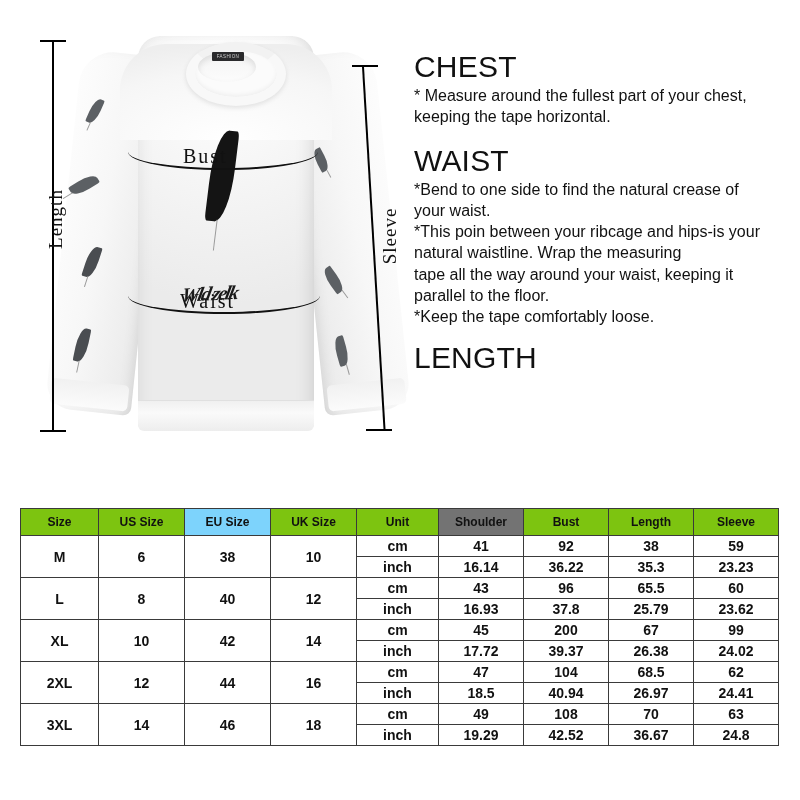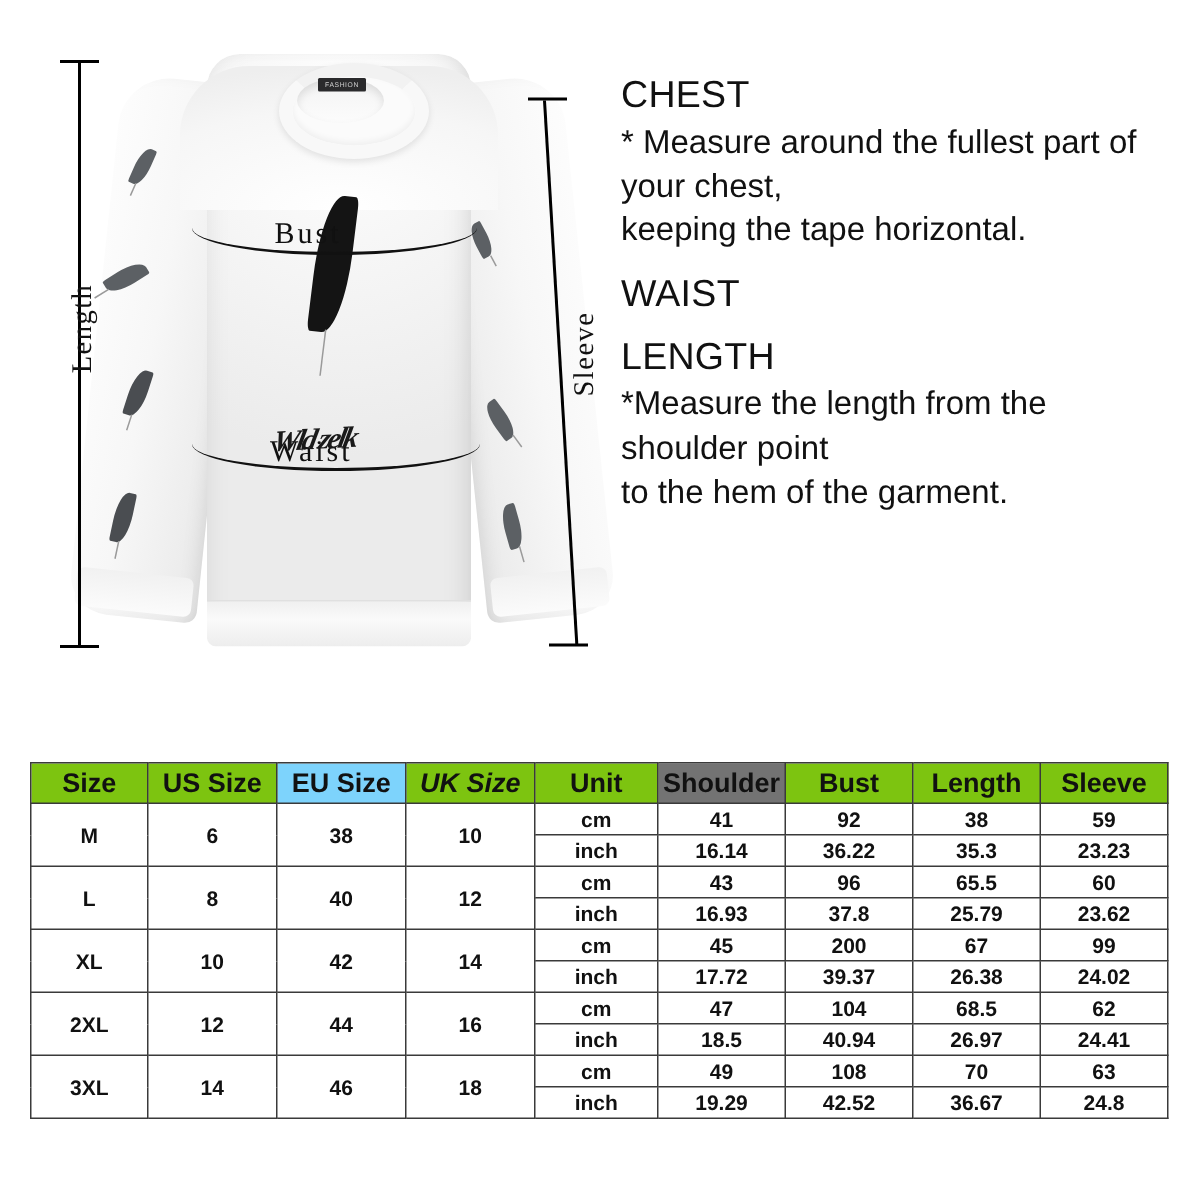--- a/index.html
+++ b/index.html
@@ -222,29 +222,29 @@
     white-space: nowrap;
   }
 
   
   #instructions {
     position: absolute;
     left: 414px; top: 50px;
     width: 374px;
   }
   .instr-heading {
-    font-size: 25px;
+    font-size: 30px;
     font-weight: 400;
     letter-spacing: .2px;
     color: #111111;
     margin: 0 0 2px 0;
     line-height: 1.1;
   }
   .instr-body {
-    font-size: 22px;
+    font-size: 16px;
     line-height: 1.33;
     color: #111111;
     margin: 0;
     white-space: pre-line;
   }
   .instr-block { margin-bottom: 16px; }
   #instr-waist { margin-bottom: 14px; }
 
   
   #size-table-wrap {
@@ -263,21 +263,21 @@
   #size-table th, #size-table td {
     border: 1.4px solid #3a3a3a;
     text-align: center;
     padding: 0;
     height: 20px;
   }
   #size-table thead th {
     background: #7dc410;
     color: #111111;
     height: 26px;
-    font-size: 18px;
+    font-size: 12px;
   }
   #size-table td.size-cell,
   #size-table td.num-cell {
     font-size: 14px;
   }
   .col-size  { width: 78px; }
   .col-us    { width: 86px; }
   .col-eu    { width: 86px; }
   .col-uk    { width: 86px; }
   .col-unit  { width: 82px; }
@@ -354,25 +354,30 @@
   <div id="graffiti">Wld zelk</div>
 
   <div id="instructions">
     <div class="instr-block" id="instr-chest">
       <h2 class="instr-heading">CHEST</h2>
       <p class="instr-body">* Measure around the fullest part of your chest,
 keeping the tape horizontal.</p>
     </div>
     <div class="instr-block" id="instr-waist">
       <h2 class="instr-heading">WAIST</h2>
+      <p class="instr-body">*Bend to one side to find the natural crease of
+your waist.
+*This poin between your ribcage and hips-is your
+natural waistline. Wrap the measuring
+tape all the way around your waist, keeping it
+parallel to the floor.
+*Keep the tape comfortably loose.</p>
     </div>
     <div class="instr-block" id="instr-length">
       <h2 class="instr-heading">LENGTH</h2>
-      <p class="instr-body">*Measure the length from the shoulder point
-to the hem of the garment.</p>
     </div>
   </div>
 </div>
 
 <div id="size-table-wrap">
   <table id="size-table">
     <colgroup>
       <col class="col-size">
         <col class="col-us">
         <col class="col-eu">
@@ -381,21 +386,21 @@
         <col class="col-meas">
         <col class="col-meas">
         <col class="col-meas">
         <col class="col-meas">
     </colgroup>
     <thead>
       <tr id="header-row">
           <th style="background: rgb(125, 196, 16);">Size</th>
           <th style="background: rgb(125, 196, 16);">US Size</th>
           <th style="background: #7dd3fc;">EU Size</th>
-          <th style="background: rgb(125, 196, 16); font-style: italic;">UK Size</th>
+          <th style="background: rgb(125, 196, 16);">UK Size</th>
           <th style="background: rgb(125, 196, 16);">Unit</th>
           <th style="background: #737373;">Shoulder</th>
           <th style="background: rgb(125, 196, 16);">Bust</th>
           <th style="background: rgb(125, 196, 16);">Length</th>
           <th style="background: rgb(125, 196, 16);">Sleeve</th>
         </tr>
     </thead>
     <tbody id="table-body">
         <tr>
           <td rowspan="2" class="size-cell">M</td>

